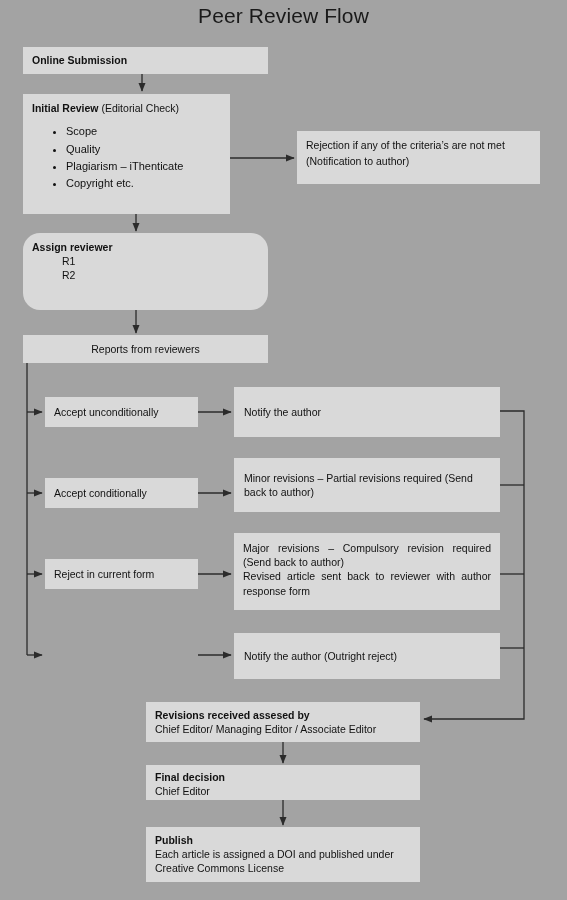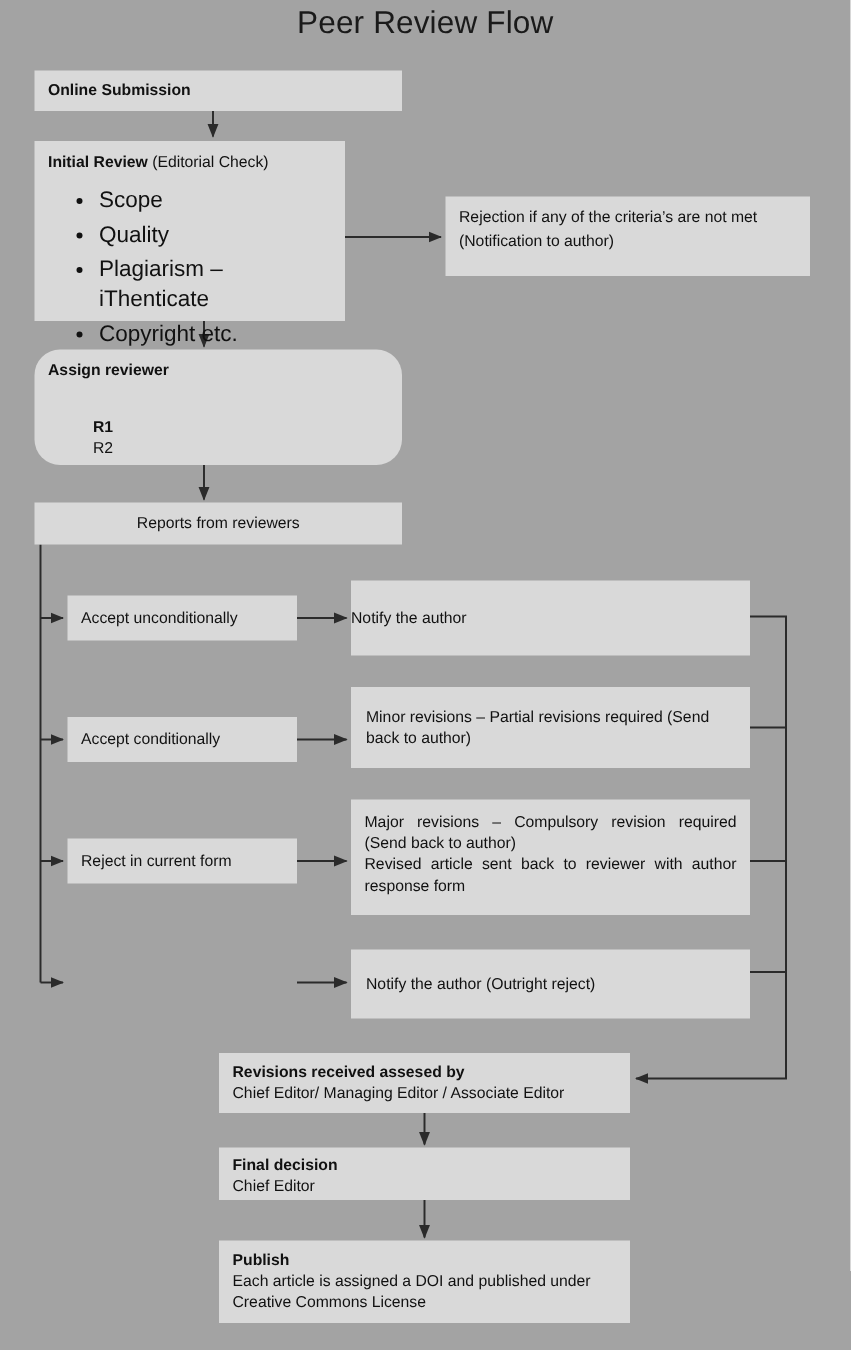--- a/index.html
+++ b/index.html
@@ -56,21 +56,21 @@
     height: 100%;
     box-sizing: border-box;
   }
   ul.bullets {
     margin: 9px 0 0 0;
     padding-left: 34px;
     list-style-type: disc;
   }
   ul.bullets li {
     margin: 0 0 2.5px 0;
-    font-size: 15px;
+    font-size: 11px;
     line-height: 1.35;
   }
   .indent {
     padding-left: 30px;
   }
   svg.wires {
     position: absolute;
     left: 0;
     top: 0;
     width: 567px;
@@ -143,21 +143,21 @@
   <div class="box" style="left:297px; top:131px; width:243px; height:53px;">
     <div class="pad" style="padding-top:7px;">
       <div>Rejection if any of the criteria’s are not met</div>
       <div style="margin-top:2px;">(Notification to author)</div>
     </div>
   </div>
 
   <div class="box" style="left:23px; top:233px; width:245px; height:77px;border-radius:17px;">
     <div class="pad" style="padding-top:7px;">
       <div class="b">Assign reviewer</div>
-      <div class="indent" style="margin-top:24px;font-weight:bold;">R1</div>
+      <div class="indent" style="margin-top:0;">R1</div>
       <div class="indent">R2</div>
     </div>
   </div>
 
   <div class="box" style="left:23px; top:335px; width:245px; height:28px;">
     <div class="vcenter center" style="justify-content:center; width:100%;">Reports from reviewers</div>
   </div>
 
   <div class="box" style="left:45px; top:397px; width:153px; height:30px;">
     <div class="vcenter" style="padding-left:9px;">Accept unconditionally</div>
@@ -166,21 +166,21 @@
   <div class="box" style="left:45px; top:478px; width:153px; height:30px;">
     <div class="vcenter" style="padding-left:9px;">Accept conditionally</div>
   </div>
 
   <div class="box" style="left:45px; top:559px; width:153px; height:30px;">
     <div class="vcenter" style="padding-left:9px;">Reject in current form</div>
   </div>
 
 
   <div class="box" style="left:234px; top:387px; width:266px; height:50px;">
-    <div class="vcenter" style="text-align:right;">Notify the author</div>
+    <div class="vcenter" style="padding-left:10px;text-align:right;">Notify the author</div>
   </div>
 
   <div class="box" style="left:234px; top:533px; width:266px; height:77px;">
     <div class="pad justify" style="padding-top:8px;">
       <div class="justify">Major revisions – Compulsory revision required (Send back to author)</div>
       <div>Revised article sent back to reviewer with author response form</div>
     </div>
   </div>
 
   <div class="box" style="left:234px; top:458px; width:266px; height:54px;">

